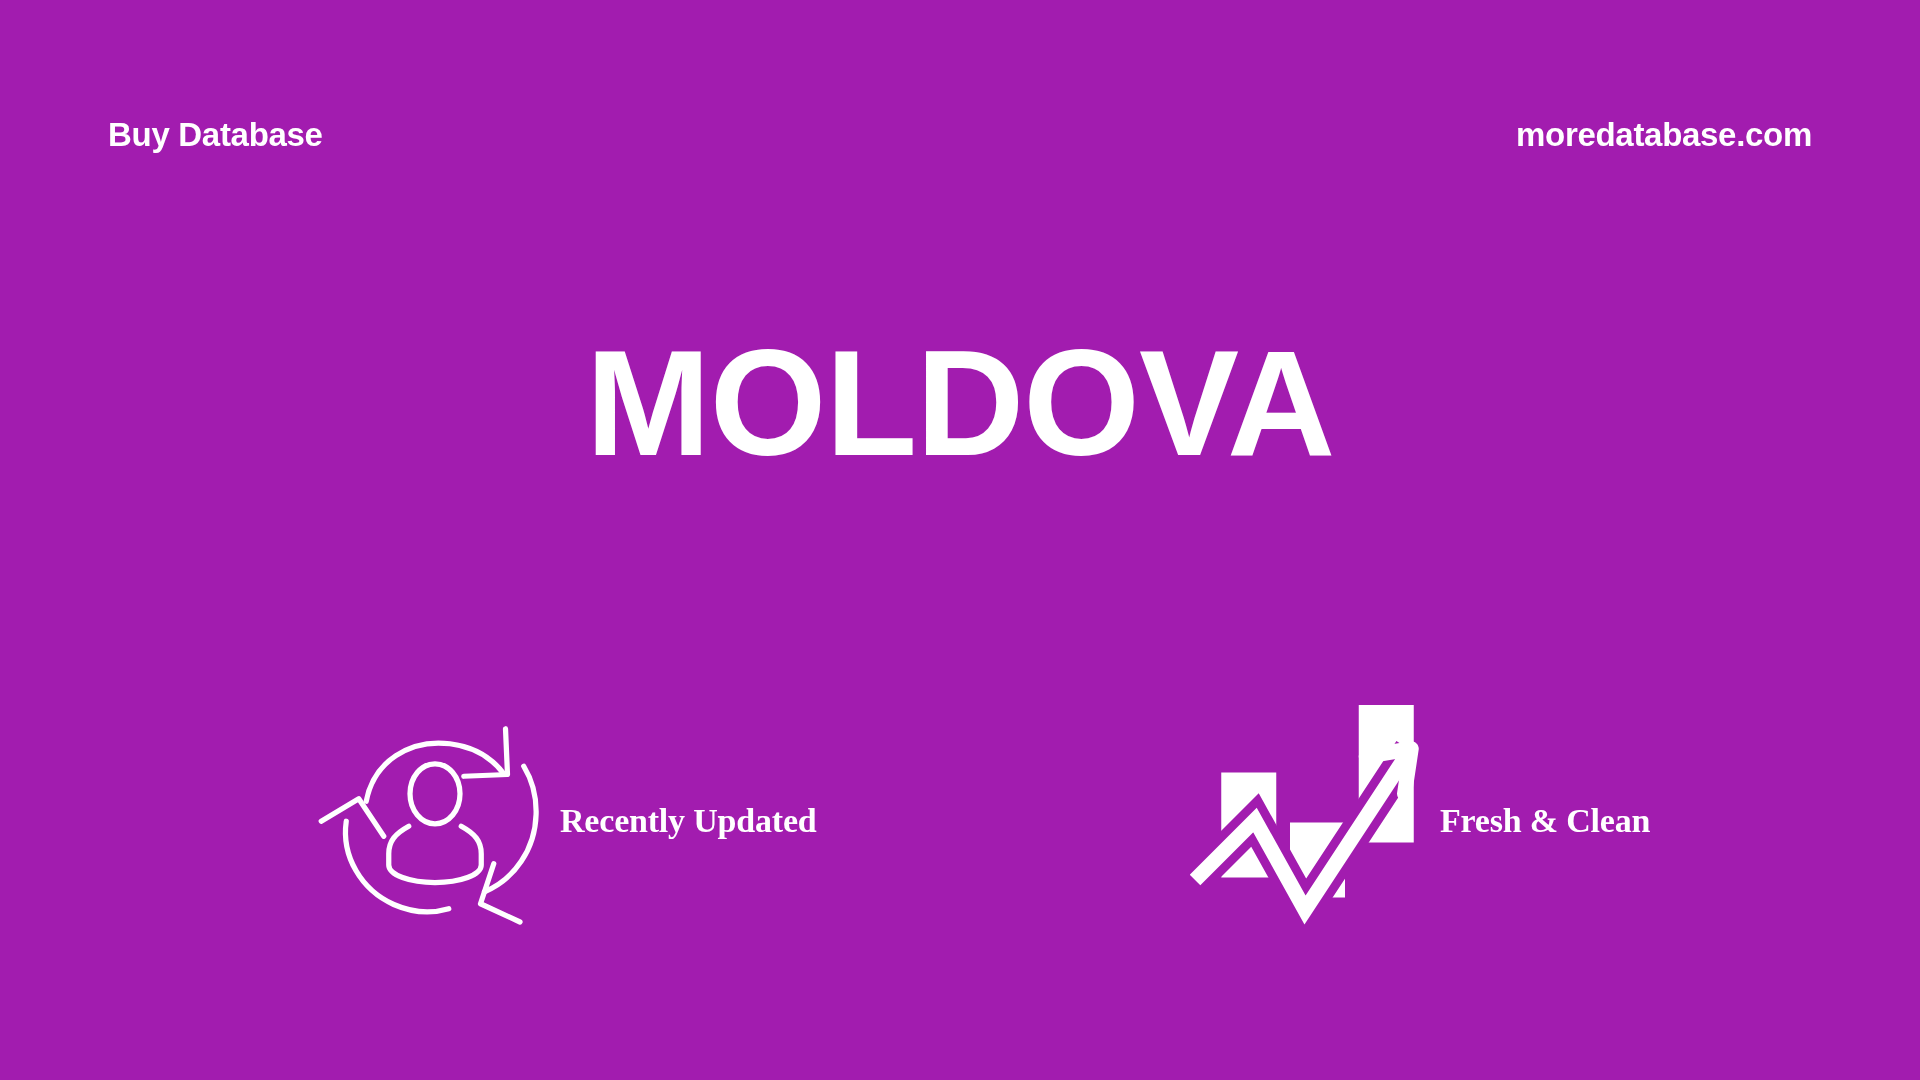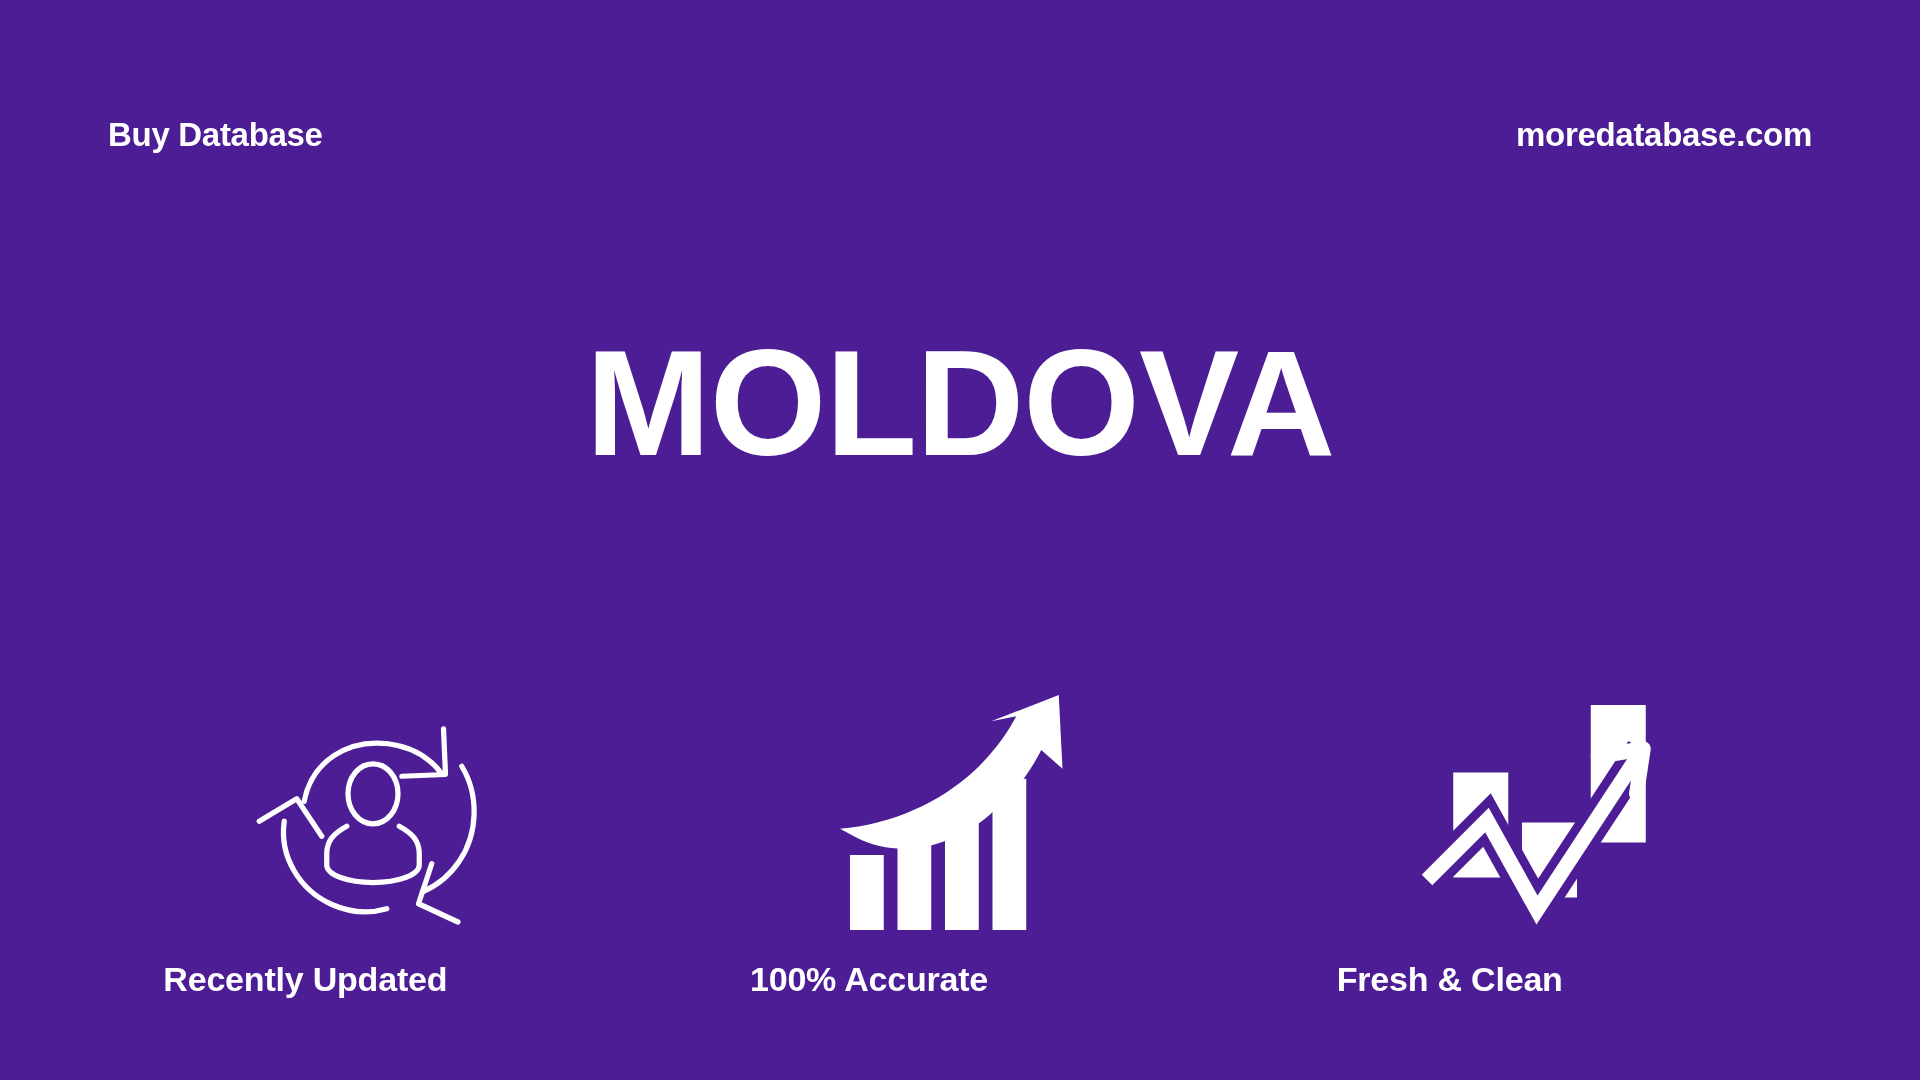--- a/index.html
+++ b/index.html
@@ -9,21 +9,21 @@
   body {
     width: 1920px;
     height: 1080px;
     overflow: hidden;
     font-family: "Liberation Sans", sans-serif;
   }
   .banner {
     position: relative;
     width: 1920px;
     height: 1080px;
-    background: #4c1d95;
+    background: #a21caf;
     overflow: hidden;
   }
 
   
   .header {
     position: absolute;
     top: 104px;
     left: 0;
     width: 1920px;
     height: 60px;
@@ -79,21 +79,23 @@
     height: 360px;
     display: flex;
     align-items: flex-start;
     justify-content: space-around;
     padding: 0 80px;
     box-sizing: border-box;
   }
   .feature {
     width: 420px;
     display: flex;
-    flex-direction: column;
+    flex-direction: row;
+    align-items: center;
+    font-family: Liberation Serif, serif;
   }
   .feature-icon {
     height: 260px;
     display: flex;
     align-items: flex-end;
     justify-content: center;
   }
   .feature-label {
     color: #ffffff;
     font-size: 34px;
@@ -135,42 +137,20 @@
           <path d="M85.5 30.5 C92.5 42 92 57.5 84.5 68.5 C80.7 74.2 75.5 78.3 69.8 80.7"></path>
           <path d="M73.5 69.5 L68.2 85.5 L84 92.8"></path>
 
           <path d="M14.5 52.5 C12.5 66.5 20.5 80 33.5 85.8 C41 89.1 48.7 89.5 55.5 87.5"></path>
           <path d="M4.5 52.5 L19.5 43.5 L29.5 58.5"></path>
         </svg>
       </div>
       <div class="feature-label">Recently Updated</div>
     </div>
 
-    <div class="feature">
-      <div class="feature-icon">
-        <svg width="250" height="250" viewBox="0 0 100 100" fill="#ffffff">
-
-          <rect x="6" y="66" width="13.5" height="30"></rect>
-          <rect x="25" y="57.5" width="13.5" height="38.5"></rect>
-          <rect x="44" y="46.5" width="13.5" height="49.5"></rect>
-          <rect x="63" y="35.5" width="13.5" height="60.5"></rect>
-
-          <path d="M2 55.5
-                   C22 54 42 45 55.5 32.5
-                   C63 25.5 68.5 18 72.5 10.5
-                   L62.5 12.5
-                   L89.5 2
-                   L91 31.5
-                   L82.5 24
-                   C77.5 34 70 43.5 60 51.5
-                   C46 62.5 26 68 8.5 59"></path>
-        </svg>
-      </div>
-      <div class="feature-label">100% Accurate</div>
-    </div>
 
     <div class="feature">
       <div class="feature-icon">
         <svg width="250" height="250" viewBox="0 0 100 100" fill="none">
           <defs>
             <mask id="trend-mask">
               <rect x="0" y="0" width="100" height="100" fill="#ffffff"></rect>
               <polyline points="2,76 26,52 46,88 88,24" fill="none" stroke="#000000" stroke-width="13" stroke-linejoin="miter" stroke-linecap="butt"></polyline>
             </mask>
           </defs>

